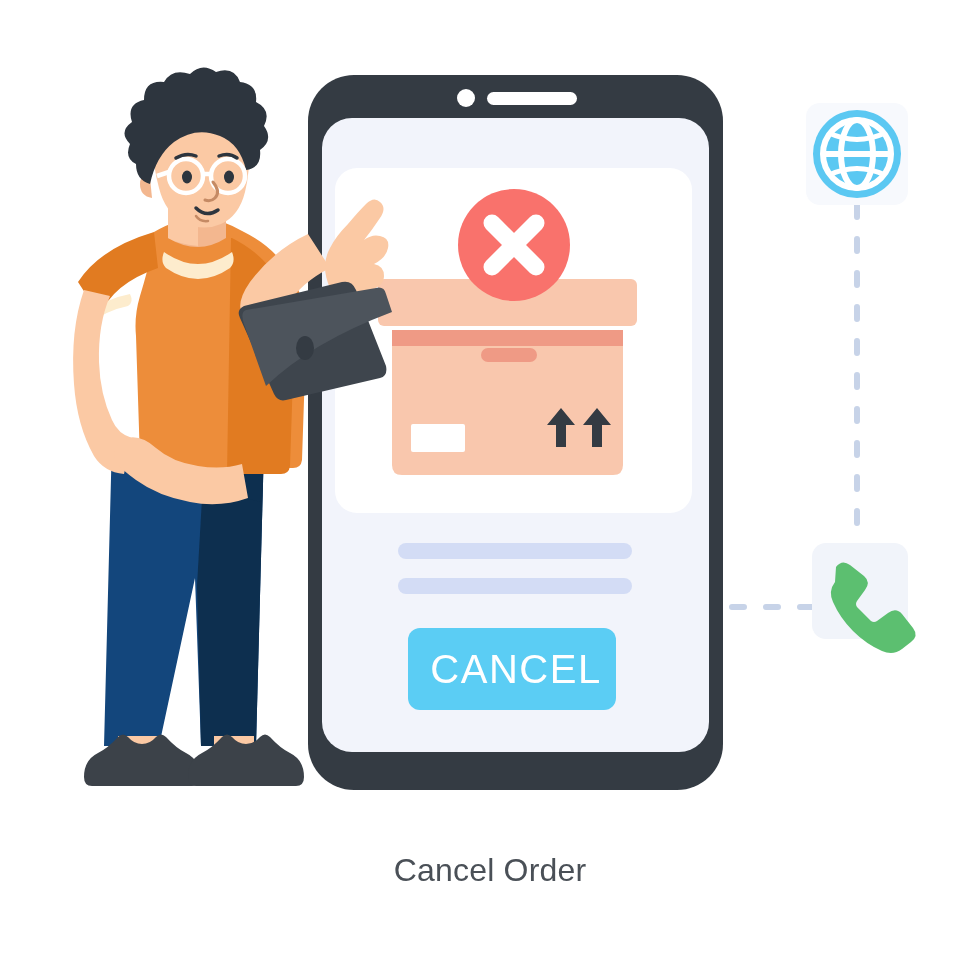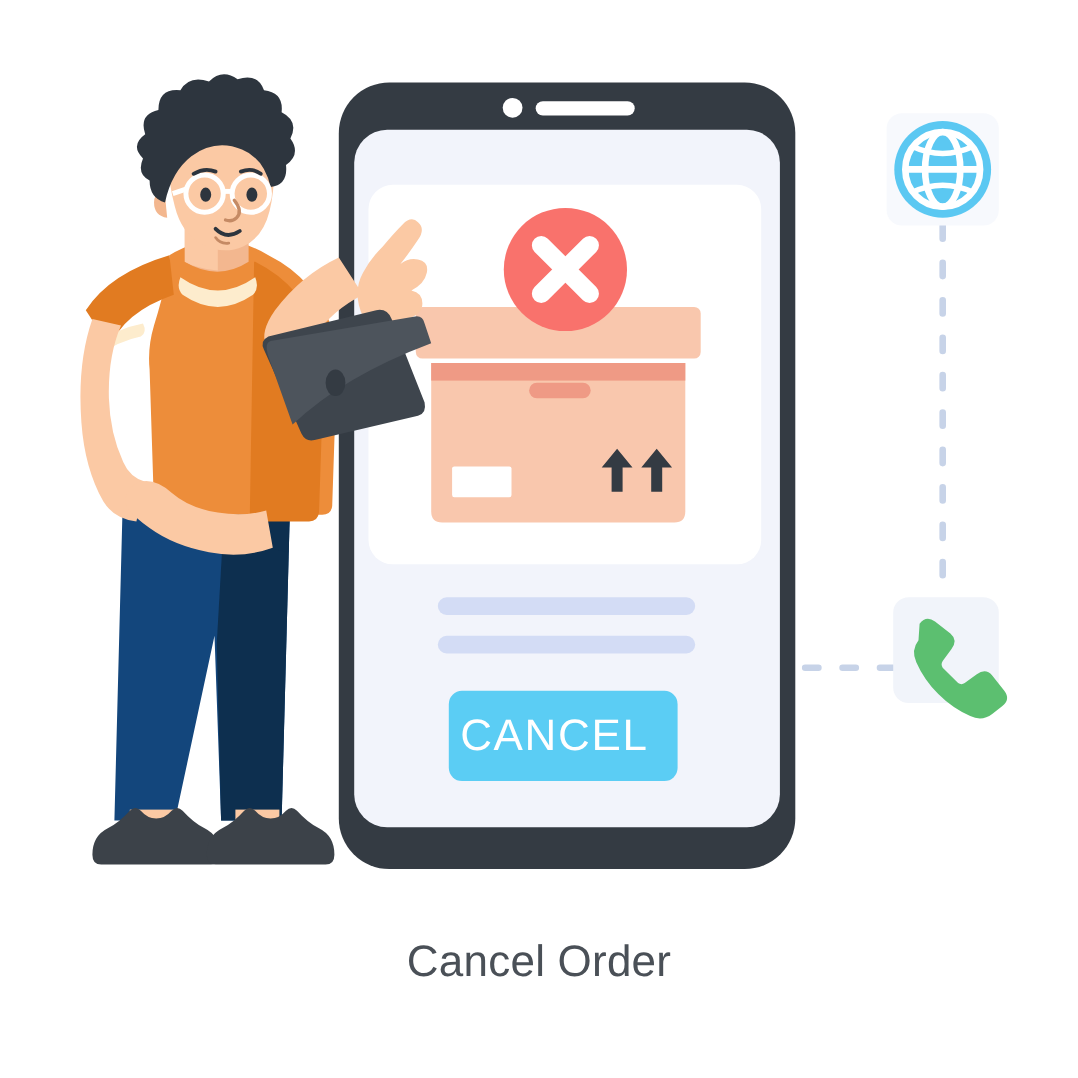--- a/index.html
+++ b/index.html
@@ -24,28 +24,28 @@
     width: 980px;
     height: 980px;
     display: block;
   }
   .caption {
     position: absolute;
     left: 0;
     top: 852px;
     width: 980px;
     text-align: center;
-    font-size: 40px;
+    font-size: 32px;
     letter-spacing: 0.2px;
     color: #4a5057;
     font-family: "Liberation Sans", sans-serif;
   }
   .cancel-label {
     position: absolute;
-    left: 400px;
+    left: 412px;
     top: 628px;
     width: 208px;
     height: 82px;
     display: flex;
     align-items: center;
     justify-content: center;
     color: #ffffff;
     font-size: 40px;
     letter-spacing: 1.5px;
     font-family: "Liberation Sans", sans-serif;

